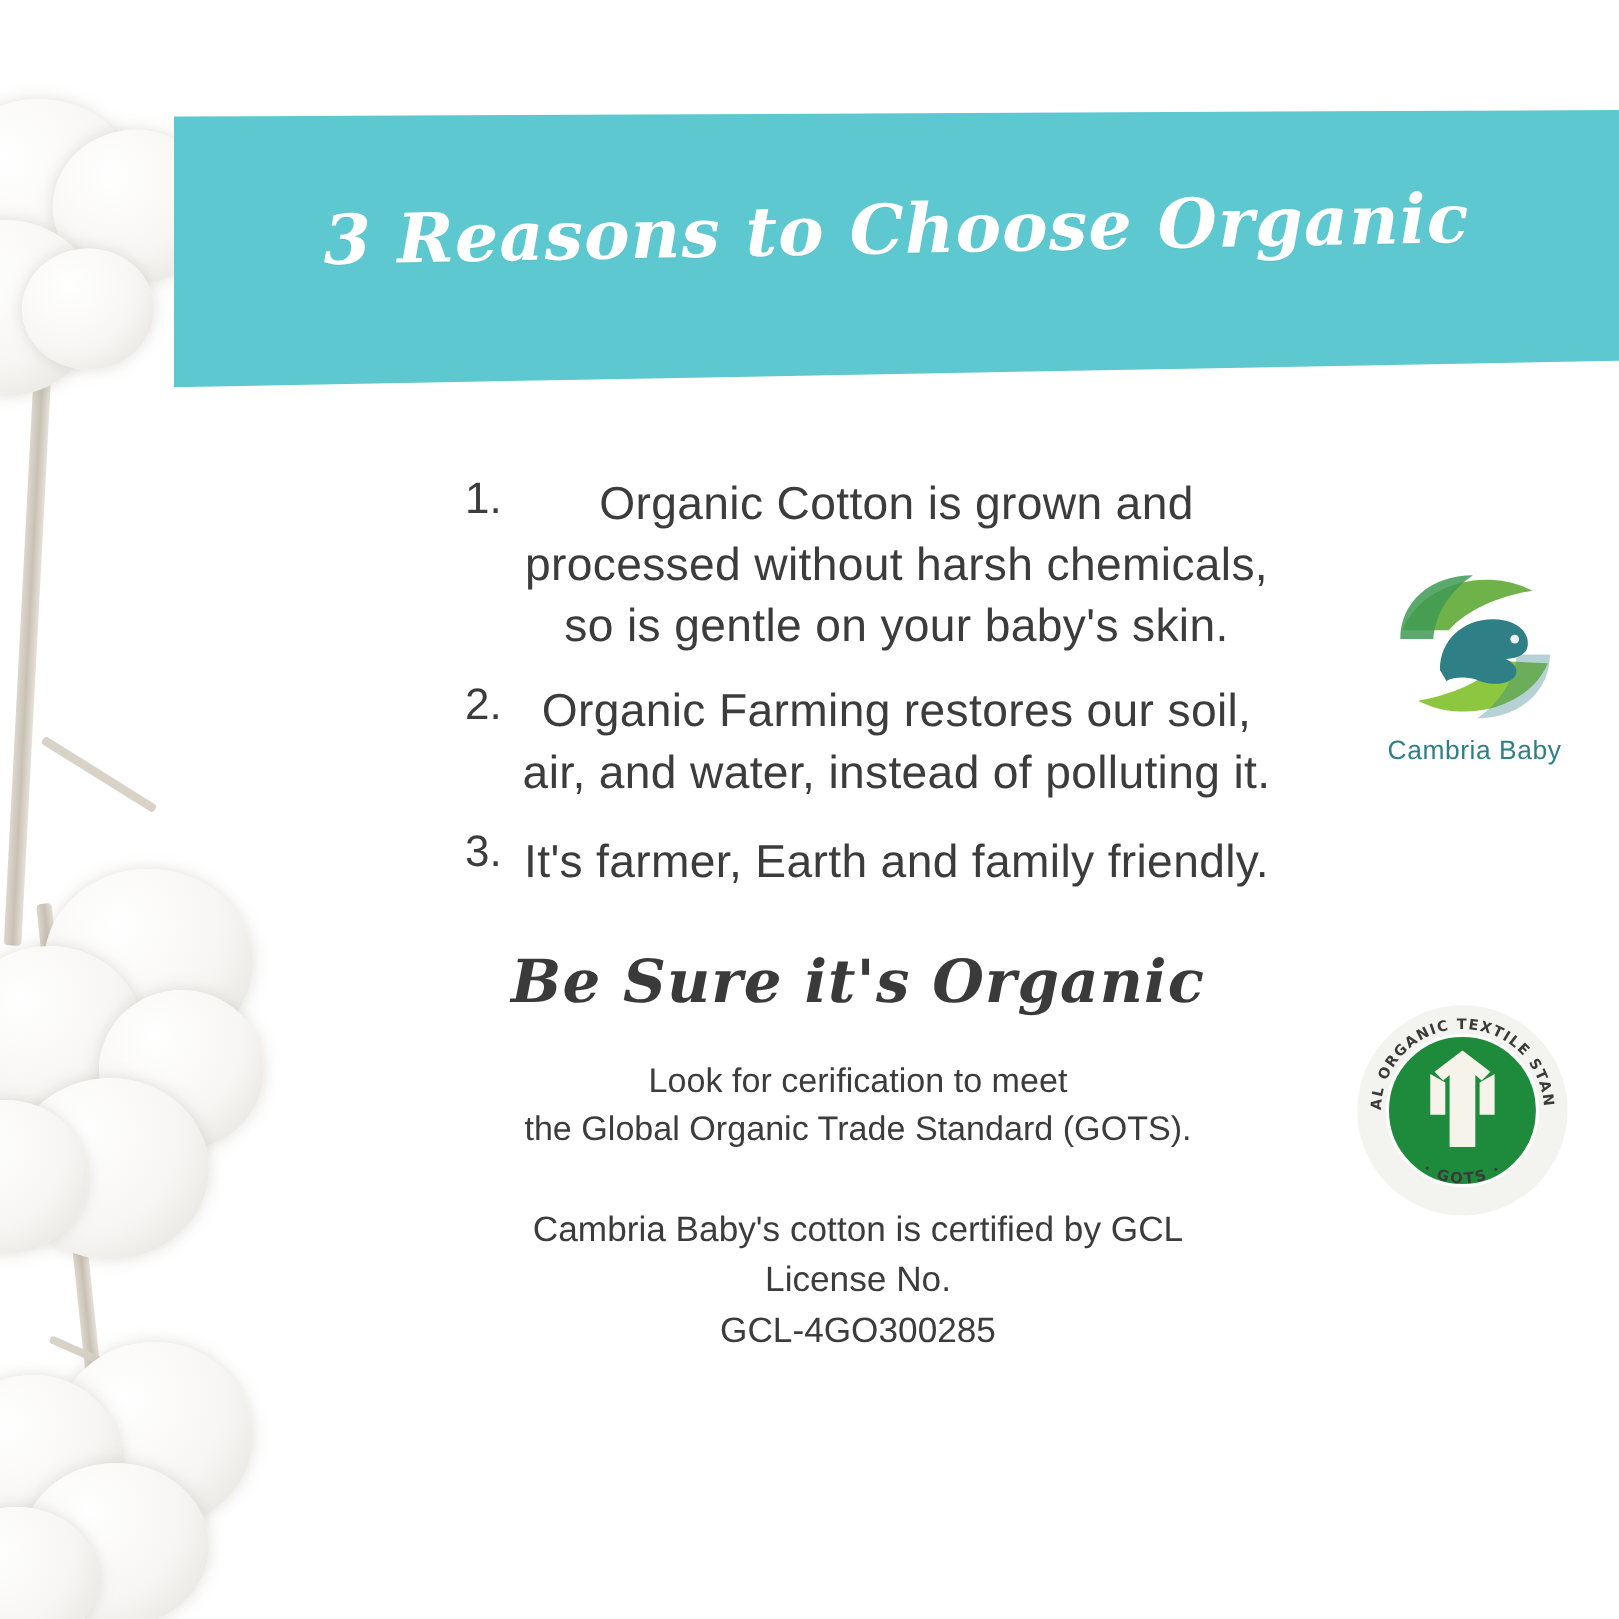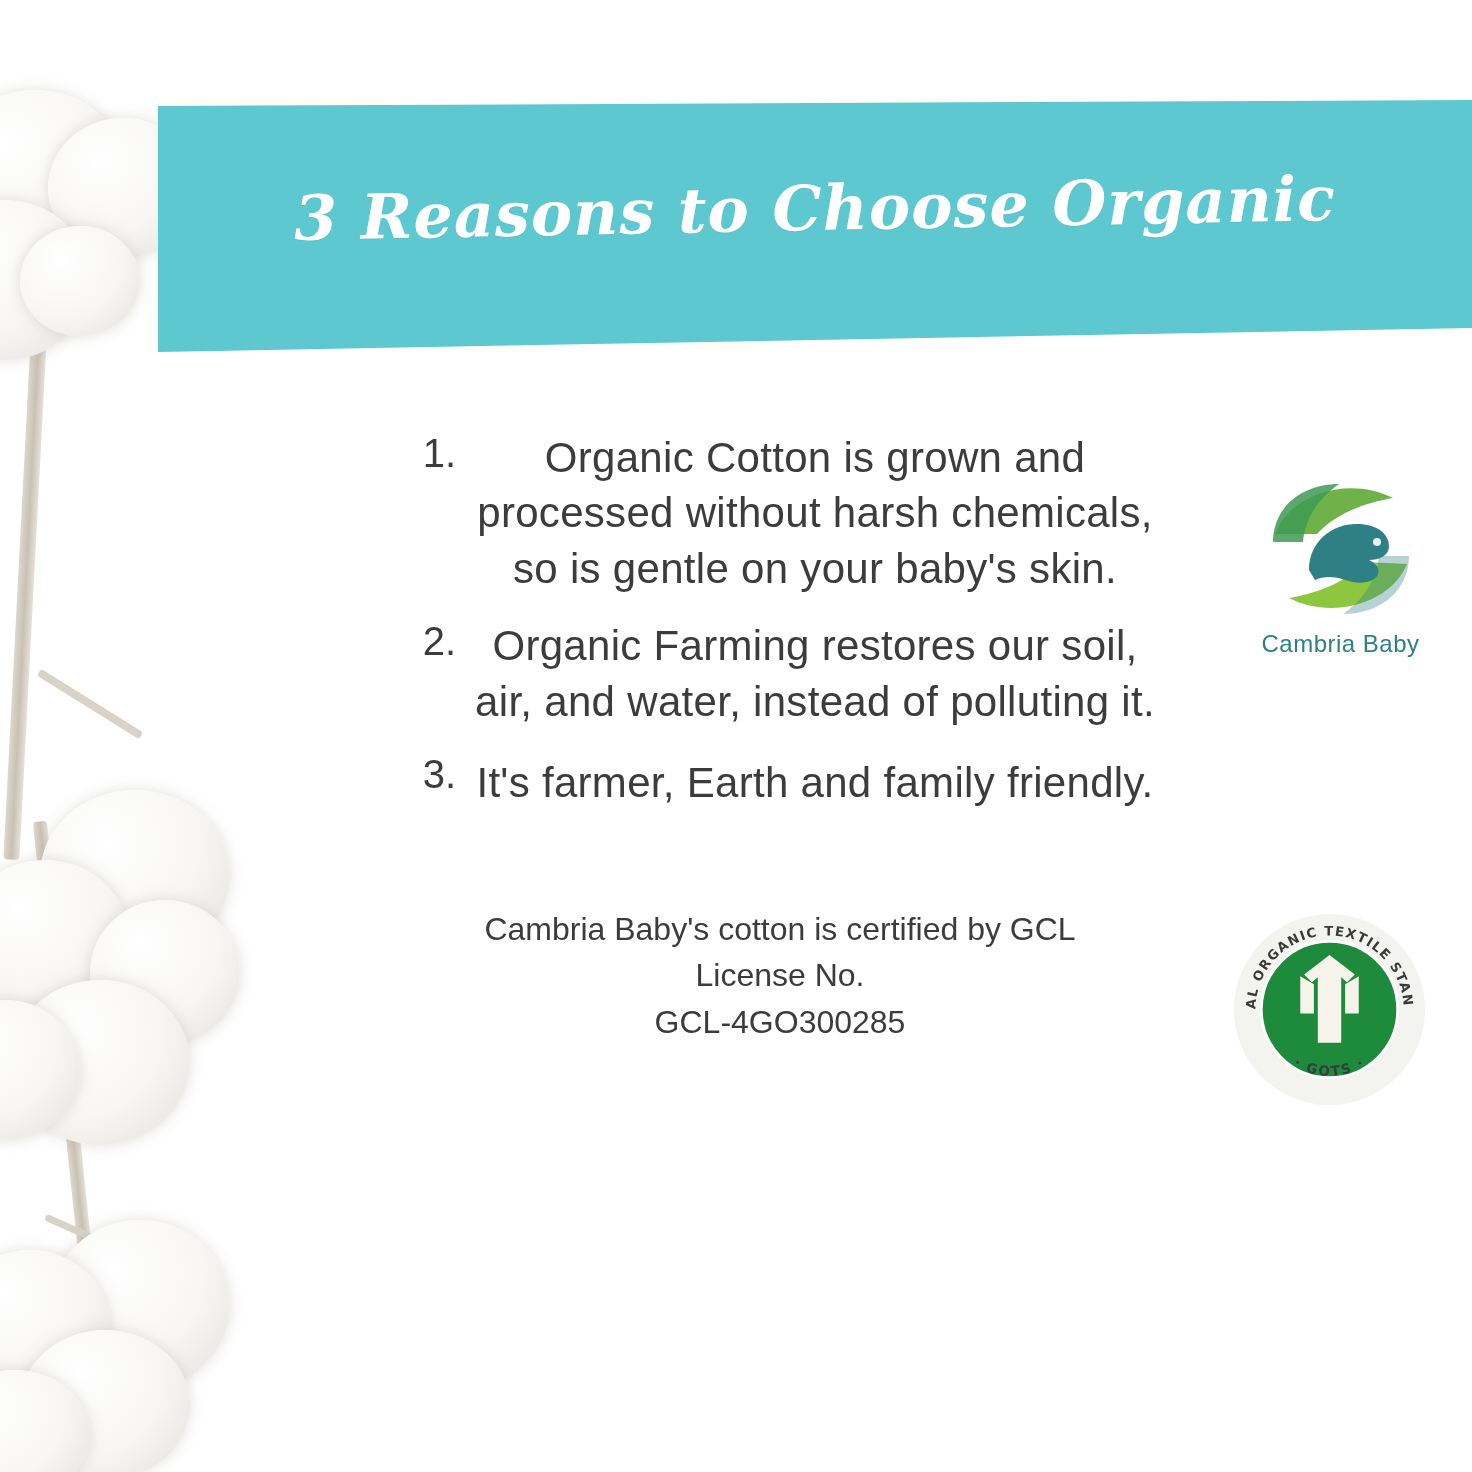--- a/index.html
+++ b/index.html
@@ -126,21 +126,21 @@
     margin-top: 46px;
     font-size: 32px;
     color: #3c3c3c;
     line-height: 1.45;
   }
 
   
   #cambria-logo {
     position: absolute;
     left: 1248px;
-    top: 472px;
+    top: 511px;
     width: 185px;
     text-align: center;
   }
   #cambria-logo .mark {
     width: 152px;
     height: 152px;
     margin: 0 auto;
   }
   #cambria-logo .brand {
     margin-top: 6px;
@@ -200,20 +200,23 @@
     <div class="reason-num">2.</div>
     <div class="reason-text">Organic Farming restores our soil, air, and water, instead of polluting it.</div>
   </div>
   <div class="reason r3">
     <div class="reason-num">3.</div>
     <div class="reason-text">It's farmer, Earth and family friendly.</div>
   </div>
 </div>
 
 <div id="organic-block">
+  <div id="organic-script">Be Sure it's Organic</div>
+  <div id="organic-sub" style="white-space:pre-line;">Look for cerification to meet
+the Global Organic Trade Standard (GOTS).</div>
   <div id="organic-cert" style="white-space:pre-line;">Cambria Baby's cotton is certified by GCL
 License No.
 GCL-4GO300285</div>
 </div>
 
 <div id="cambria-logo">
   <div class="mark">
     <svg viewBox="0 0 152 152" width="152" height="152" aria-hidden="true">
 
       <path d="M10 62 C26 20 86 4 128 26 C104 30 72 40 52 62 Z" fill="#6fb24a"></path>

